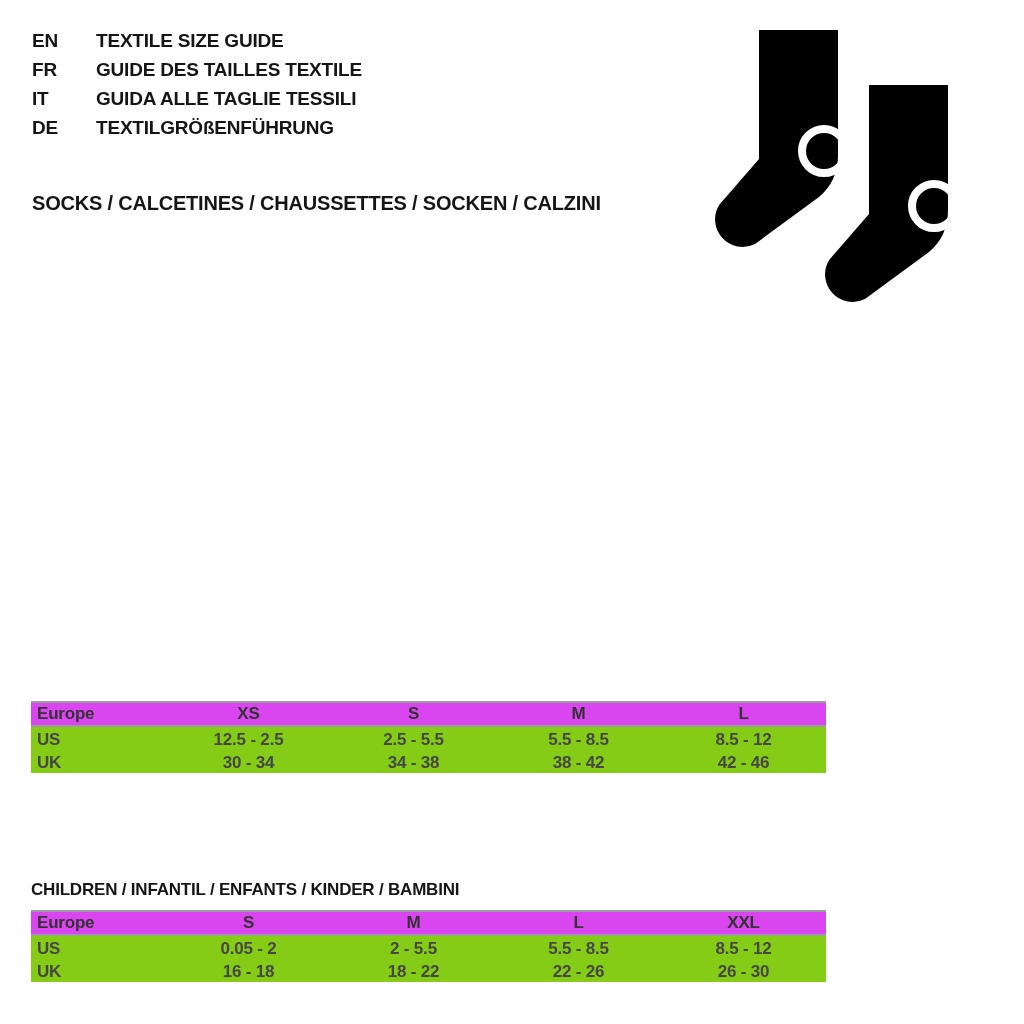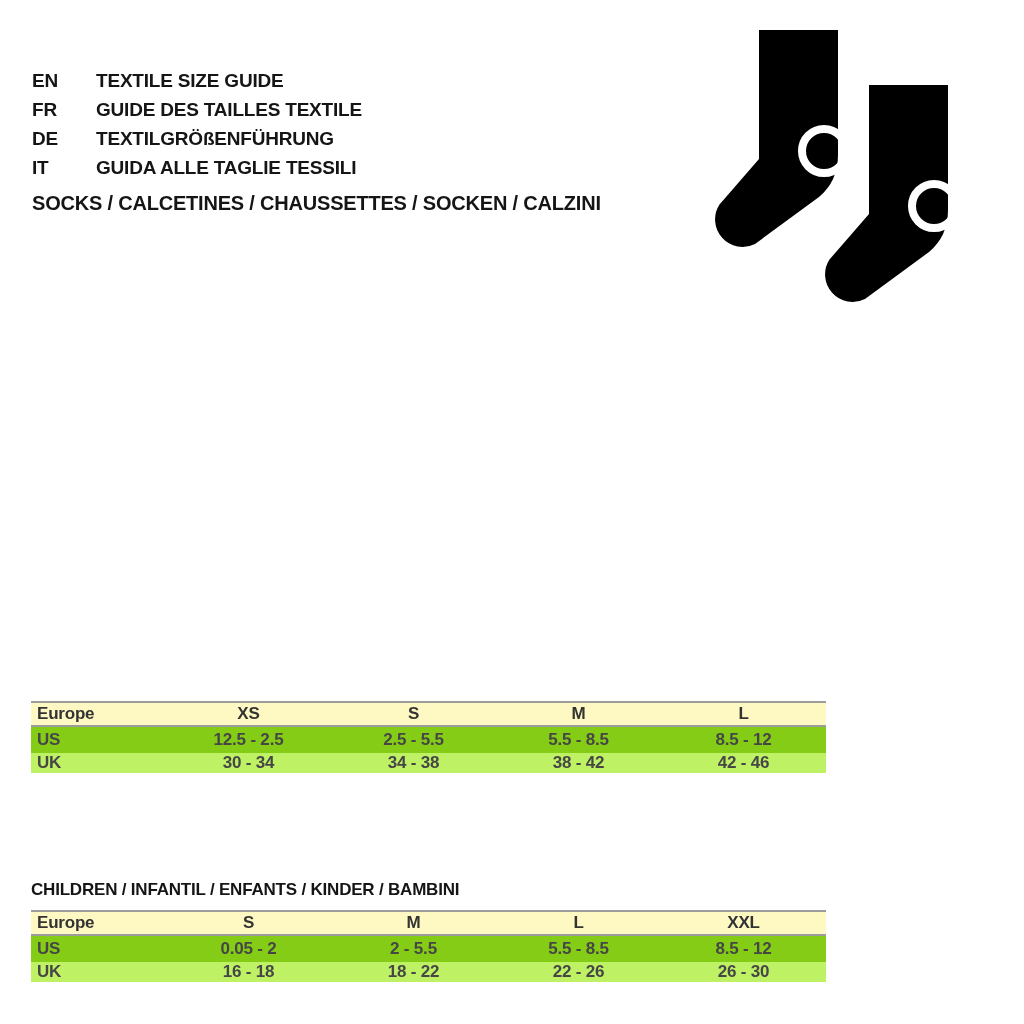--- a/index.html
+++ b/index.html
@@ -14,21 +14,20 @@
     height: 1024px;
     background: #ffffff;
     overflow: hidden;
   }
 
   
   .lang-block {
     position: absolute;
     left: 32px;
     top: 26px;
-    margin-top: 40px;
   }
   .lang-row {
     display: flex;
     height: 29.2px;
     align-items: center;
     font-size: 19px;
     font-weight: 700;
     color: #151515;
     letter-spacing: -0.2px;
   }
@@ -73,61 +72,61 @@
   table.size-grid {
     width: 100%;
     border-collapse: collapse;
     table-layout: fixed;
     font-size: 17px;
     font-weight: 700;
     letter-spacing: -0.2px;
   }
   table.size-grid col.c0 { width: 135px; }
   table.size-grid th {
-    background: #fef9c3;
+    background: #d946ef;
     border-top: 2px solid #9c9c9c;
     border-bottom: 2px solid #9c9c9c;
     height: 22px;
     color: #333333;
     text-align: center;
     font-weight: 700;
     padding: 0;
   }
   table.size-grid td {
     height: 26px;
     color: #464646;
     text-align: center;
     padding: 0;
   }
   table.size-grid th.left,
   table.size-grid td.left { text-align: left; padding-left: 6px; }
   table.size-grid tr.row-us td { background: #84cc16; }
-  table.size-grid tr.row-uk td { background: #bef264; height: 16px; }
+  table.size-grid tr.row-uk td { background: #84cc16; height: 16px; }
 </style>
 </head>
 <body>
 
 <div class="canvas">
 
   <div class="lang-block">
     <div class="lang-row">
       <span class="code">EN</span>
       <span class="label">TEXTILE SIZE GUIDE</span>
     </div>
     <div class="lang-row">
       <span class="code">FR</span>
       <span class="label">GUIDE DES TAILLES TEXTILE</span>
     </div>
     <div class="lang-row">
+      <span class="code">IT</span>
+      <span class="label">GUIDA ALLE TAGLIE TESSILI</span>
+    </div>
+    <div class="lang-row">
       <span class="code">DE</span>
       <span class="label">TEXTILGRÖßENFÜHRUNG</span>
-    </div>
-    <div class="lang-row">
-      <span class="code">IT</span>
-      <span class="label">GUIDA ALLE TAGLIE TESSILI</span>
     </div>
   </div>
 
   <div class="category-heading">SOCKS / CALCETINES / CHAUSSETTES / SOCKEN / CALZINI</div>
 
   <svg class="socks-icon" width="262" height="285" viewBox="0 0 262 285" aria-hidden="true">
     <defs>
       <g id="sock">
         <path d="M61 2 H140 V127 Q140 153 121 169 L57 216 A27.5 27.5 0 0 1 21.5 176.5 L61 131 Z" fill="#000000"></path>
         <circle cx="126" cy="123" r="22" fill="none" stroke="#ffffff" stroke-width="8"></circle>

